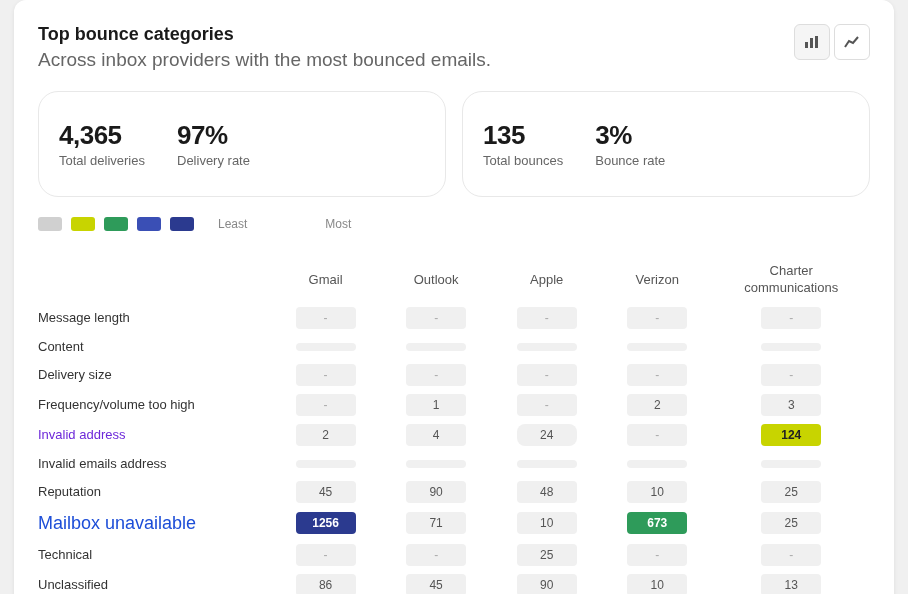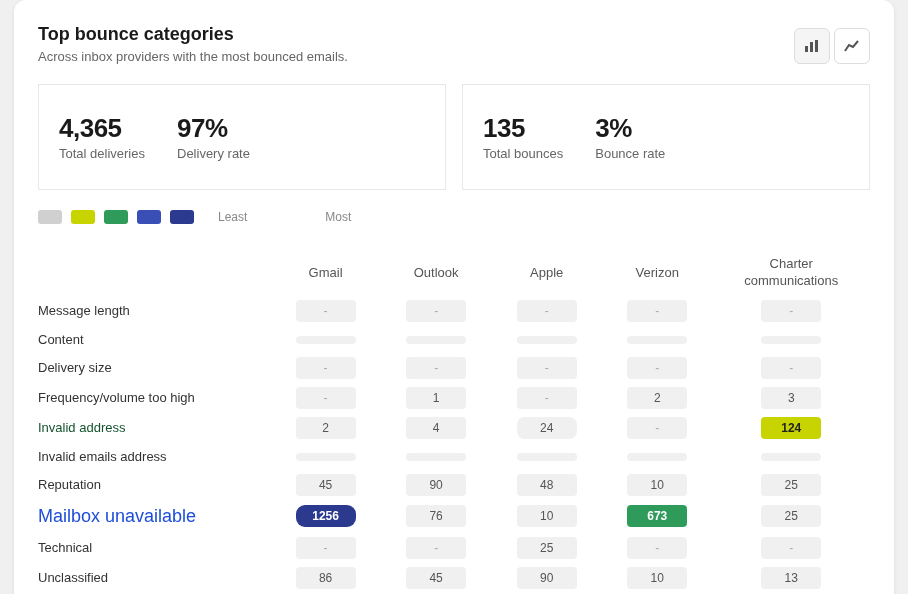--- a/index.html
+++ b/index.html
@@ -14,31 +14,31 @@
     .card {
       background: #fff;
       border-radius: 12px;
       padding: 24px;
       width: 880px;
       box-shadow: 0 1px 4px rgba(0,0,0,0.08);
     }
     .header-row {
       display: flex;
       justify-content: space-between;
-      align-items: flex-end;
+      align-items: flex-start;
       margin-bottom: 20px;
     }
     .title {
       font-size: 18px;
       font-weight: 700;
       color: #1a1a1a;
       margin-bottom: 4px;
     }
     .subtitle {
-      font-size: 13px;
+      font-size: 19px;
       color: #666;
     }
     .chart-toggle {
       display: flex;
       gap: 4px;
     }
     .chart-btn {
       width: 36px;
       height: 36px;
       border: 1px solid #ddd;
@@ -55,21 +55,21 @@
       background: #f5f5f5;
     }
     .stats-row {
       display: flex;
       gap: 16px;
       margin-bottom: 20px;
     }
     .stat-card {
       flex: 1;
       border: 1px solid #e8e8e8;
-      border-radius: 0;
+      border-radius: 20px;
       padding: 28px 20px;
       display: flex;
       gap: 32px;
     }
     .stat-item {}
     .stat-value {
       font-size: 26px;
       font-weight: 700;
       color: #1a1a1a;
       letter-spacing: -0.5px;
@@ -230,21 +230,21 @@
           </tr>
           <tr>
             <td style="padding-left: 0px; color: rgb(51, 51, 51); font-size: 13px;">Frequency/volume too high</td>
             <td style="padding: 4px 6px;"><span style="display: inline-block; min-width: 60px; padding: 4px 8px; border-radius: 4px; font-size: 12px; text-align: center; background: rgb(240, 240, 240); color: rgb(170, 170, 170);">-</span></td>
             <td style="padding: 4px 6px;"><span style="display: inline-block; min-width: 60px; padding: 4px 8px; border-radius: 4px; font-size: 12px; text-align: center; background: rgb(240, 240, 240); color: rgb(85, 85, 85);">1</span></td>
             <td style="padding: 4px 6px;"><span style="display: inline-block; min-width: 60px; padding: 4px 8px; border-radius: 4px; font-size: 12px; text-align: center; background: rgb(240, 240, 240); color: rgb(170, 170, 170);">-</span></td>
             <td style="padding: 4px 6px;"><span style="display: inline-block; min-width: 60px; padding: 4px 8px; border-radius: 4px; font-size: 12px; text-align: center; background: rgb(240, 240, 240); color: rgb(85, 85, 85);">2</span></td>
             <td style="padding: 4px 6px;"><span style="display: inline-block; min-width: 60px; padding: 4px 8px; border-radius: 4px; font-size: 12px; text-align: center; background: rgb(240, 240, 240); color: rgb(85, 85, 85);">3</span></td>
           </tr>
           <tr>
-            <td style="padding-left: 0px; color: #14532d; font-size: 13px;">Invalid address</td>
+            <td style="padding-left: 0px; color: #6d28d9; font-size: 13px;">Invalid address</td>
             <td style="padding: 4px 6px;"><span style="display: inline-block; min-width: 60px; padding: 4px 8px; border-radius: 4px; font-size: 12px; text-align: center; background: rgb(240, 240, 240); color: rgb(85, 85, 85);">2</span></td>
             <td style="padding: 4px 6px;"><span style="display: inline-block; min-width: 60px; padding: 4px 8px; border-radius: 4px; font-size: 12px; text-align: center; background: rgb(240, 240, 240); color: rgb(85, 85, 85);">4</span></td>
             <td style="padding: 4px 6px;"><span style="display: inline-block; min-width: 60px; padding: 4px 8px; border-radius: 8px; font-size: 12px; text-align: center; background: rgb(240, 240, 240); color: rgb(85, 85, 85);">24</span></td>
             <td style="padding: 4px 6px;"><span style="display: inline-block; min-width: 60px; padding: 4px 8px; border-radius: 4px; font-size: 12px; text-align: center; background: rgb(240, 240, 240); color: rgb(170, 170, 170);">-</span></td>
             <td style="padding: 4px 6px;"><span style="display: inline-block; min-width: 60px; padding: 4px 8px; border-radius: 4px; font-size: 12px; text-align: center; background: rgb(200, 212, 0); color: rgb(34, 34, 34); font-weight: 600;">124</span></td>
           </tr>
           <tr>
             <td style="padding-left: 0px; color: rgb(51, 51, 51); font-size: 13px;">Invalid emails address</td>
             <td style="padding: 4px 6px;"><span style="display: inline-block; min-width: 60px; padding: 4px 8px; border-radius: 4px; font-size: 12px; text-align: center; background: rgb(240, 240, 240);"></span></td>
             <td style="padding: 4px 6px;"><span style="display: inline-block; min-width: 60px; padding: 4px 8px; border-radius: 4px; font-size: 12px; text-align: center; background: rgb(240, 240, 240);"></span></td>
@@ -255,22 +255,22 @@
           <tr>
             <td style="padding-left: 0px; color: rgb(51, 51, 51); font-size: 13px;">Reputation</td>
             <td style="padding: 4px 6px;"><span style="display: inline-block; min-width: 60px; padding: 4px 8px; border-radius: 4px; font-size: 12px; text-align: center; background: rgb(240, 240, 240); color: rgb(85, 85, 85);">45</span></td>
             <td style="padding: 4px 6px;"><span style="display: inline-block; min-width: 60px; padding: 4px 8px; border-radius: 4px; font-size: 12px; text-align: center; background: rgb(240, 240, 240); color: rgb(85, 85, 85);">90</span></td>
             <td style="padding: 4px 6px;"><span style="display: inline-block; min-width: 60px; padding: 4px 8px; border-radius: 4px; font-size: 12px; text-align: center; background: rgb(240, 240, 240); color: rgb(85, 85, 85);">48</span></td>
             <td style="padding: 4px 6px;"><span style="display: inline-block; min-width: 60px; padding: 4px 8px; border-radius: 4px; font-size: 12px; text-align: center; background: rgb(240, 240, 240); color: rgb(85, 85, 85);">10</span></td>
             <td style="padding: 4px 6px;"><span style="display: inline-block; min-width: 60px; padding: 4px 8px; border-radius: 4px; font-size: 12px; text-align: center; background: rgb(240, 240, 240); color: rgb(85, 85, 85);">25</span></td>
           </tr>
           <tr>
             <td style="padding-left: 0px; color: #1d4ed8; font-size: 18px;">Mailbox unavailable</td>
-            <td style="padding: 4px 6px;"><span style="display: inline-block; min-width: 60px; padding: 4px 8px; border-radius: 9px; font-size: 12px; text-align: center; background: rgb(43, 58, 143); color: rgb(255, 255, 255); font-weight: 600;">1256</span></td>
-            <td style="padding: 4px 6px;"><span style="display: inline-block; min-width: 60px; padding: 4px 8px; border-radius: 4px; font-size: 12px; text-align: center; background: rgb(240, 240, 240); color: rgb(85, 85, 85);">76</span></td>
+            <td style="padding: 4px 6px;"><span style="display: inline-block; min-width: 60px; padding: 4px 8px; border-radius: 4px; font-size: 12px; text-align: center; background: rgb(43, 58, 143); color: rgb(255, 255, 255); font-weight: 600;">1256</span></td>
+            <td style="padding: 4px 6px;"><span style="display: inline-block; min-width: 60px; padding: 4px 8px; border-radius: 4px; font-size: 12px; text-align: center; background: rgb(240, 240, 240); color: rgb(85, 85, 85);">71</span></td>
             <td style="padding: 4px 6px;"><span style="display: inline-block; min-width: 60px; padding: 4px 8px; border-radius: 4px; font-size: 12px; text-align: center; background: rgb(240, 240, 240); color: rgb(85, 85, 85);">10</span></td>
             <td style="padding: 4px 6px;"><span style="display: inline-block; min-width: 60px; padding: 4px 8px; border-radius: 4px; font-size: 12px; text-align: center; background: rgb(46, 155, 90); color: rgb(255, 255, 255); font-weight: 600;">673</span></td>
             <td style="padding: 4px 6px;"><span style="display: inline-block; min-width: 60px; padding: 4px 8px; border-radius: 4px; font-size: 12px; text-align: center; background: rgb(240, 240, 240); color: rgb(85, 85, 85);">25</span></td>
           </tr>
           <tr>
             <td style="padding-left: 0px; color: rgb(51, 51, 51); font-size: 13px;">Technical</td>
             <td style="padding: 4px 6px;"><span style="display: inline-block; min-width: 60px; padding: 4px 8px; border-radius: 4px; font-size: 12px; text-align: center; background: rgb(240, 240, 240); color: rgb(170, 170, 170);">-</span></td>
             <td style="padding: 4px 6px;"><span style="display: inline-block; min-width: 60px; padding: 4px 8px; border-radius: 4px; font-size: 12px; text-align: center; background: rgb(240, 240, 240); color: rgb(170, 170, 170);">-</span></td>
             <td style="padding: 4px 6px;"><span style="display: inline-block; min-width: 60px; padding: 4px 8px; border-radius: 4px; font-size: 12px; text-align: center; background: rgb(240, 240, 240); color: rgb(85, 85, 85);">25</span></td>
             <td style="padding: 4px 6px;"><span style="display: inline-block; min-width: 60px; padding: 4px 8px; border-radius: 4px; font-size: 12px; text-align: center; background: rgb(240, 240, 240); color: rgb(170, 170, 170);">-</span></td>

